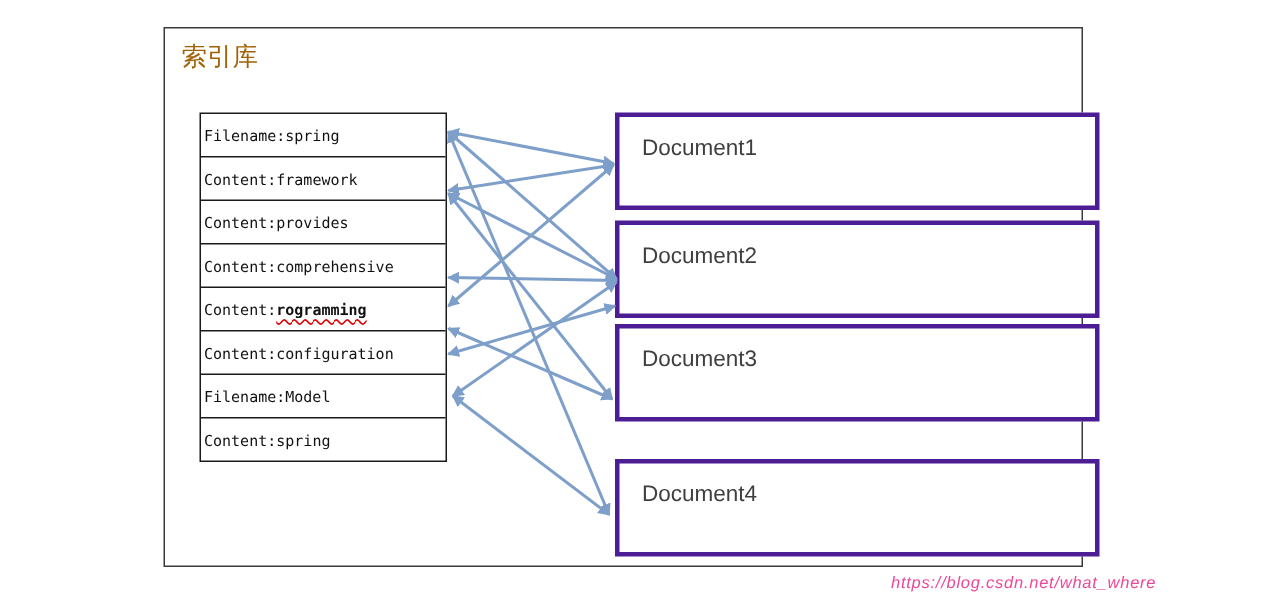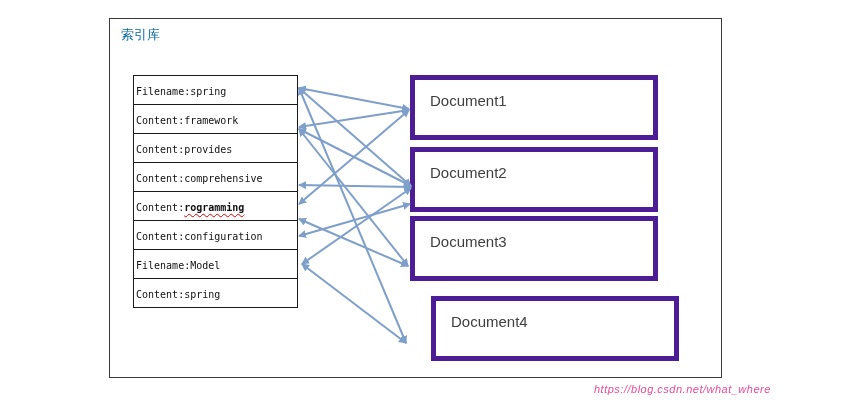--- a/index.html
+++ b/index.html
@@ -1,33 +1,33 @@
 <!DOCTYPE html>
 <html><head>
 <meta charset="utf-8">
 <style>
   html,body{margin:0;padding:0;background:#ffffff;}
   .canvas{position:relative;width:844px;height:410px;background:#ffffff;overflow:hidden;
           font-family:"Liberation Sans",sans-serif;}
   .outer-box{position:absolute;left:109px;top:18px;width:611px;height:358px;
              border:1px solid #3a3a3a;background:#ffffff;}
   .title{position:absolute;left:121px;top:26px;font-family:"DejaVu Serif",serif;
-         font-size:13px;color:#0369a1;}
+         font-size:17px;color:#a16207;}
   .index-table{position:absolute;left:133px;top:75px;width:165px;height:233px;
                border:1px solid #1a1a1a;box-sizing:border-box;display:flex;flex-direction:column;
                background:#ffffff;}
   .index-row{flex:1;border-bottom:1px solid #1a1a1a;display:flex;align-items:center;
              padding:3px 0 0 2px;font-family:"DejaVu Sans Mono",monospace;font-size:10px;
              color:#111;white-space:nowrap;overflow:hidden;}
   .index-row:last-child{border-bottom:none;}
   .term.misspelled{text-decoration:underline wavy #dd0000 1px;text-underline-offset:2px;font-weight:bold;}
-  .doc-box{position:absolute;left:410px;width:248px;height:65px;border:5px solid #4c1d95;
+  .doc-box{position:absolute;left:410px;width:323px;height:65px;border:3px solid #4c1d95;
            box-sizing:border-box;background:#ffffff;}
   .doc-label{position:absolute;left:15px;top:12px;font-size:15px;color:#3f3f3f;}
-  .doc-1{top:75px;} .doc-2{top:147px;padding-left:25px;} .doc-3{top:216px;} .doc-4{top:296px;margin-left:21px;}
+  .doc-1{top:75px;} .doc-2{top:147px;padding-left:25px;} .doc-3{top:216px;} .doc-4{top:306px;}
   .lines-svg{position:absolute;left:0;top:0;width:844px;height:410px;pointer-events:none;}
   .watermark{position:absolute;left:594px;top:383px;font-size:11px;color:#ec4899;
              letter-spacing:0.5px;font-style:italic;}
 </style>
 </head>
 <body>
 
 <div class="canvas">
 
   <div class="outer-box"></div>

